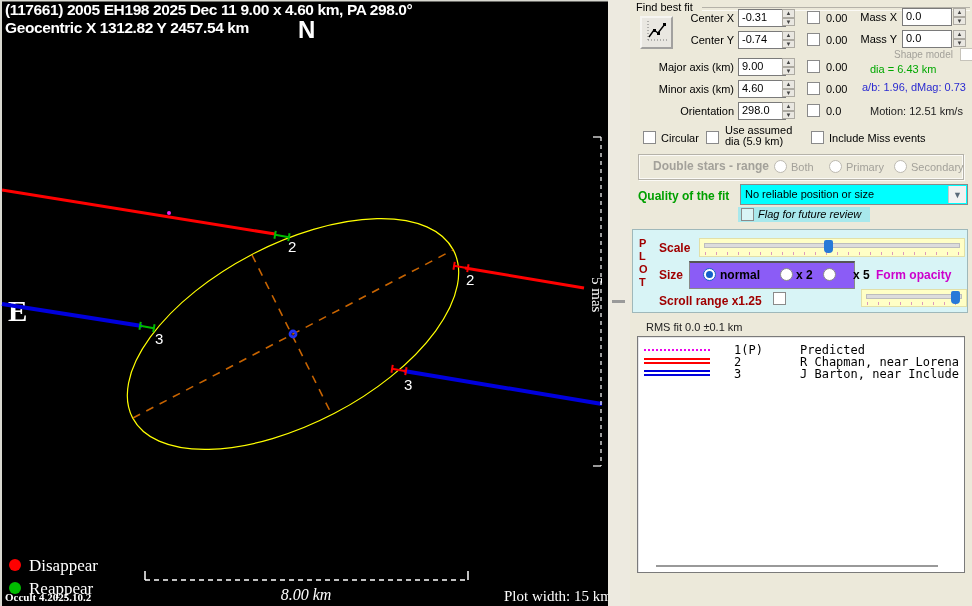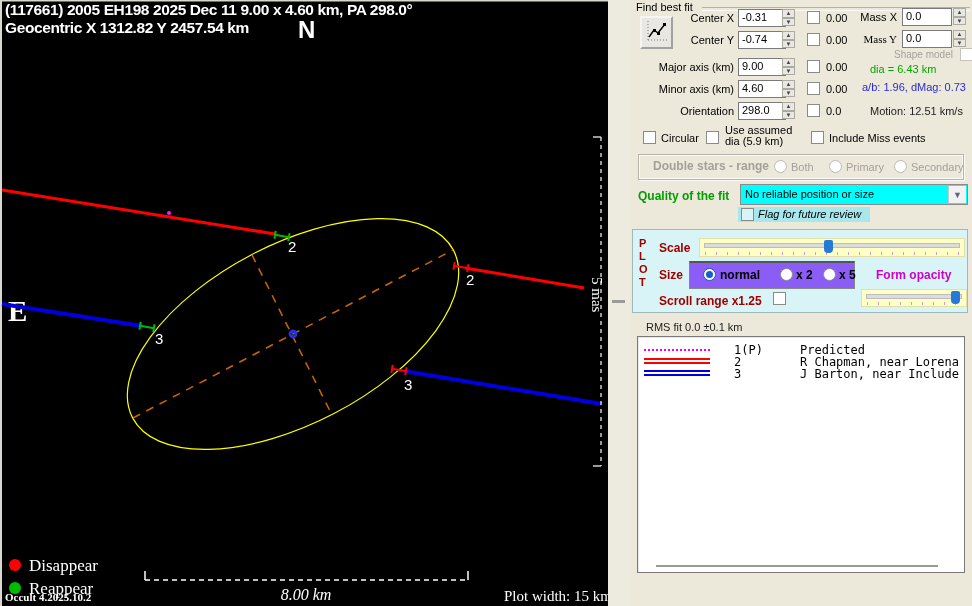--- a/index.html
+++ b/index.html
@@ -140,21 +140,21 @@
   </div>
   <div class="cb" style="left:177px;top:33px;"></div>
   <div class="lbl" style="left:196px;top:34px;">0.00</div>
 
   <div class="lbl rlbl" style="left:222px;top:11px;width:45px;">Mass X</div>
   <div class="field" style="left:272px;top:8px;width:42px;">0.0</div>
   <div class="spin" style="left:323px;top:8px;">
     <div>▲</div>
       <div>▼</div>
   </div>
-  <div class="lbl rlbl" style="left:222px;top:33px;width:45px;font-family:Liberation Serif, serif;">Mass Y</div>
+  <div class="lbl rlbl" style="left:222px;top:33px;width:45px;">Mass Y</div>
   <div class="field" style="left:272px;top:30px;width:42px;">0.0</div>
   <div class="spin" style="left:323px;top:30px;">
     <div>▲</div>
       <div>▼</div>
   </div>
 
   <div class="lbl dim" style="left:264px;top:49px;font-size:10px;">Shape model</div>
   <div class="cb gray" style="left:330px;top:48px;"></div>
 
   <div class="lbl rlbl" style="left:4px;top:61px;width:100px;">Major axis (km)</div>
@@ -232,21 +232,21 @@
     </div>
 
     <div class="lbl bold darkred" style="left:26px;top:38px;font-size:12px;">Size</div>
     <div class="abs" style="left:56px;top:31px;width:164px;height:25px;background:#8b5cf6;
          border:1px solid #888;border-top:2px solid #555;">
       <div class="rad sel" style="left:13px;top:5px;"></div>
       <div class="lbl bold" style="left:30px;top:5px;font-size:12px;">normal</div>
       <div class="rad" style="left:90px;top:5px;"></div>
       <div class="lbl bold" style="left:106px;top:5px;font-size:12px;">x 2</div>
       <div class="rad" style="left:133px;top:5px;"></div>
-      <div class="lbl bold" style="left:149px;top:5px;font-size:12px;">x 5</div>
+      <div class="lbl bold" style="left:163px;top:5px;font-size:12px;">x 5</div>
     </div>
     <div class="lbl bold" style="left:243px;top:38px;font-size:12px;color:#cc00cc;">Form opacity</div>
     <div class="slider" style="left:228px;top:59px;width:104px;height:16px;">
       <div class="groove"></div>
       <div class="ticks"></div>
       <div class="thumb" style="left:89px;"></div>
     </div>
     <div class="lbl bold darkred" style="left:26px;top:64px;font-size:12px;">Scroll range x1.25</div>
     <div class="cb" style="left:140px;top:62px;"></div>
   </div>

